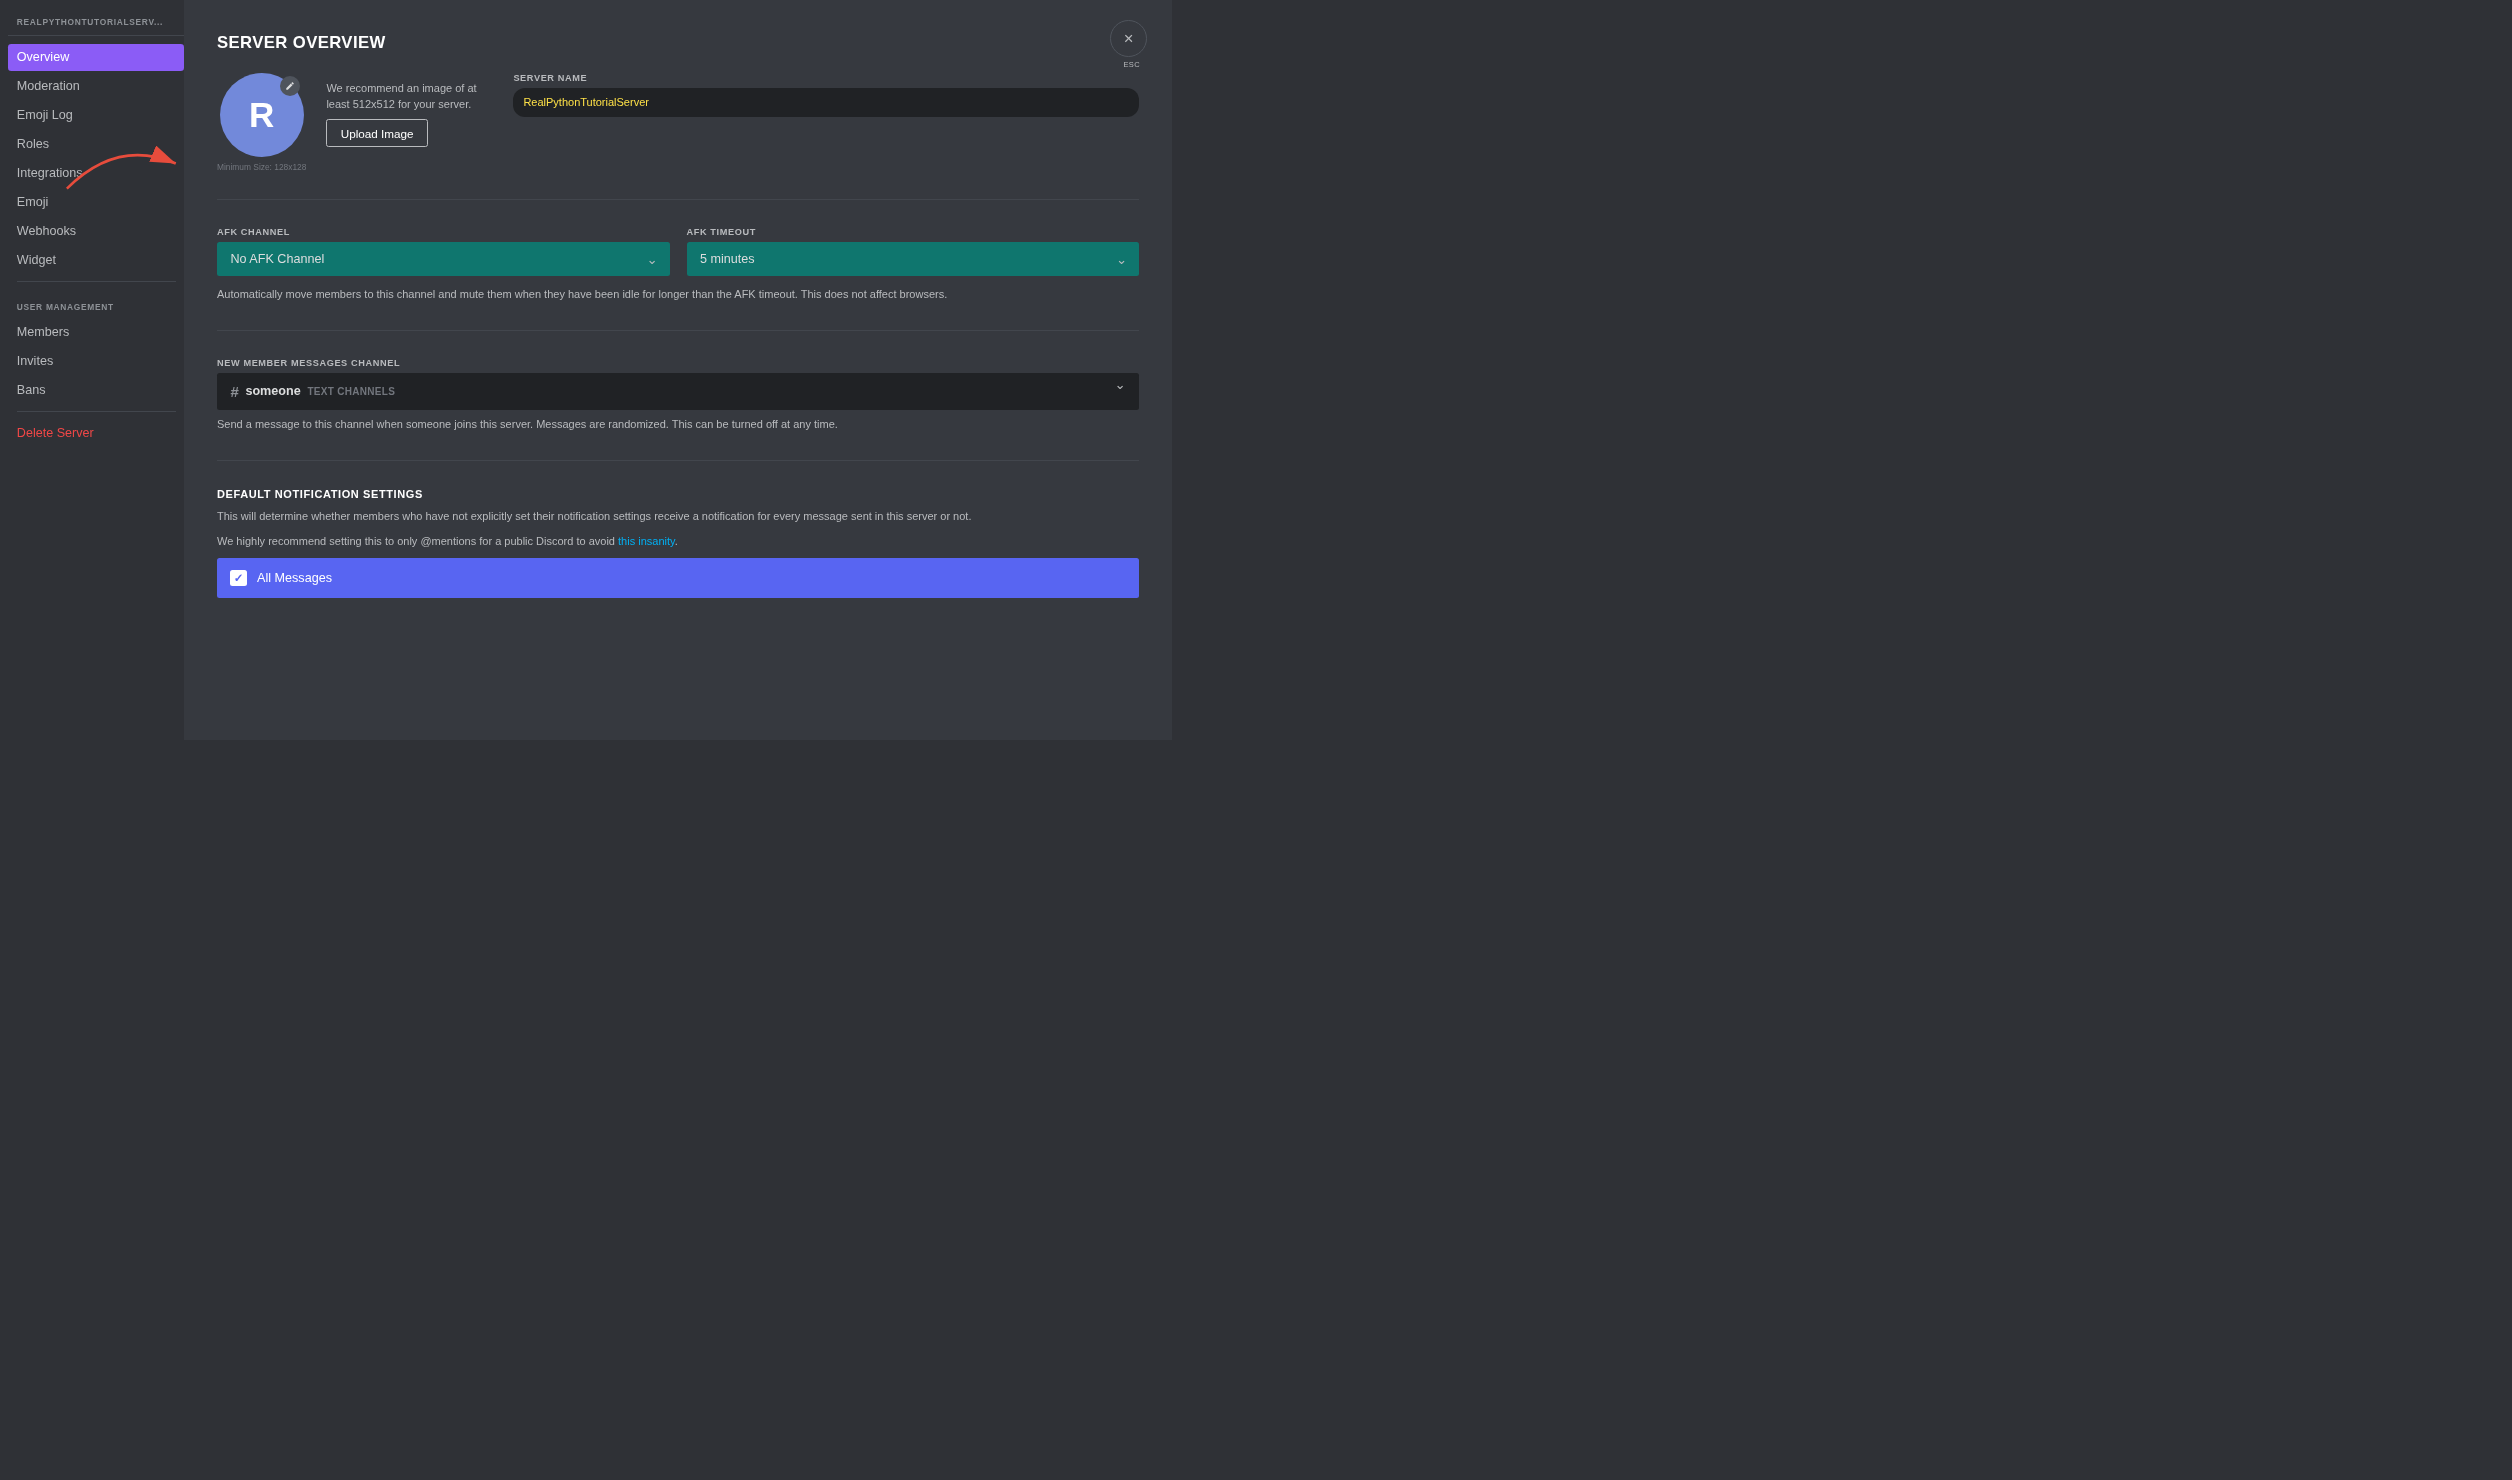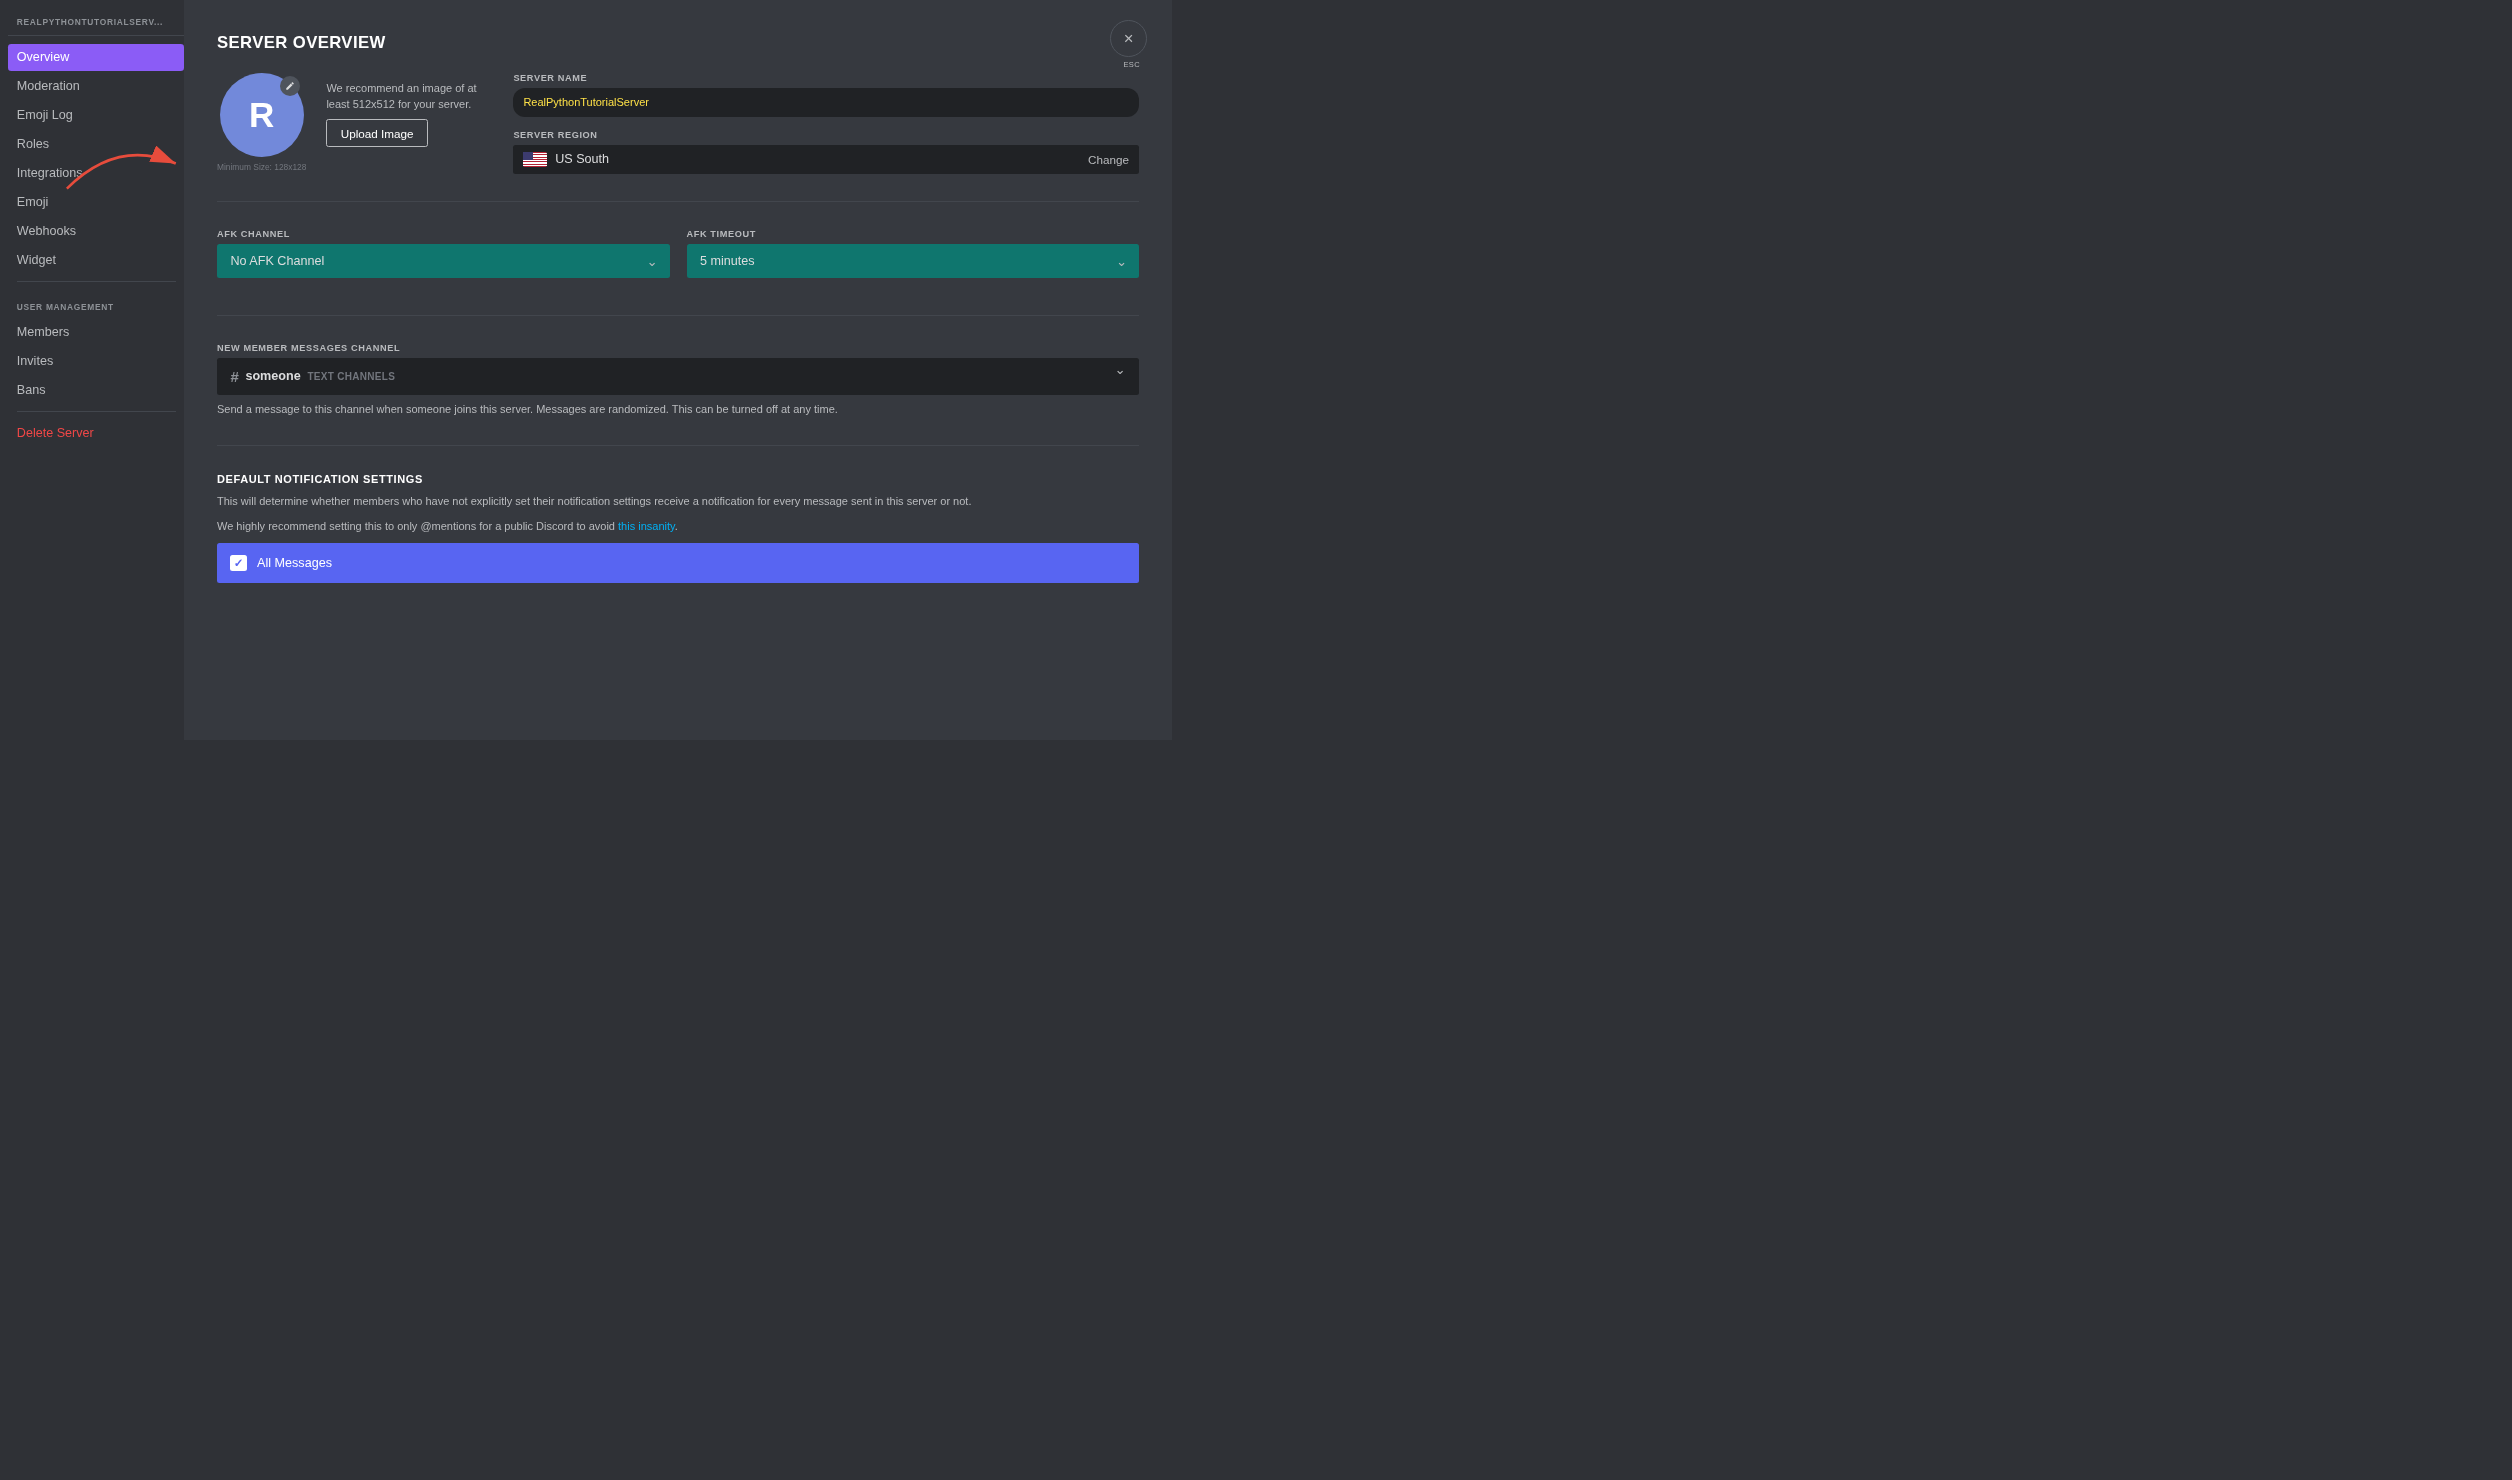--- a/index.html
+++ b/index.html
@@ -543,30 +543,20 @@
     <div class="upload-area">
       <div class="upload-desc">We recommend an image of at least 512x512 for your server.</div>
       <button class="upload-btn">Upload Image</button>
     </div>
 
     <div class="server-name-area">
       <div>
         <div class="field-label">SERVER NAME</div>
         <input class="text-input" type="text" value="RealPythonTutorialServer" style="">
       </div>
-      <div>
-        <div class="field-label">SERVER REGION</div>
-        <div class="region-selector">
-          <div class="region-left">
-            <div class="flag-us"></div>
-            <span class="region-name">US South</span>
-          </div>
-          <button class="change-btn">Change</button>
-        </div>
-      </div>
     </div>
   </div>
 
   <div class="section">
     <div class="section-row">
       <div class="section-col">
         <div class="field-label">AFK CHANNEL</div>
         <div class="select-wrapper">
           <select class="select-box">
             <option>No AFK Channel</option>
@@ -577,20 +567,21 @@
       <div class="section-col">
         <div class="field-label">AFK TIMEOUT</div>
         <div class="select-wrapper">
           <select class="select-box">
             <option>5 minutes</option>
           </select>
           <span class="select-chevron">⌄</span>
         </div>
       </div>
     </div>
+    <div class="section-description">Automatically move members to this channel and mute them when they have been idle for longer than the AFK timeout. This does not affect browsers.</div>
   </div>
 
   <div class="section">
     <div class="field-label">NEW MEMBER MESSAGES CHANNEL</div>
     <div class="channel-select">
       <div class="channel-name">
         <span class="hash-icon">#</span>
         <span class="channel-label">someone</span>
         <span class="channel-type">TEXT CHANNELS</span>
       </div>

